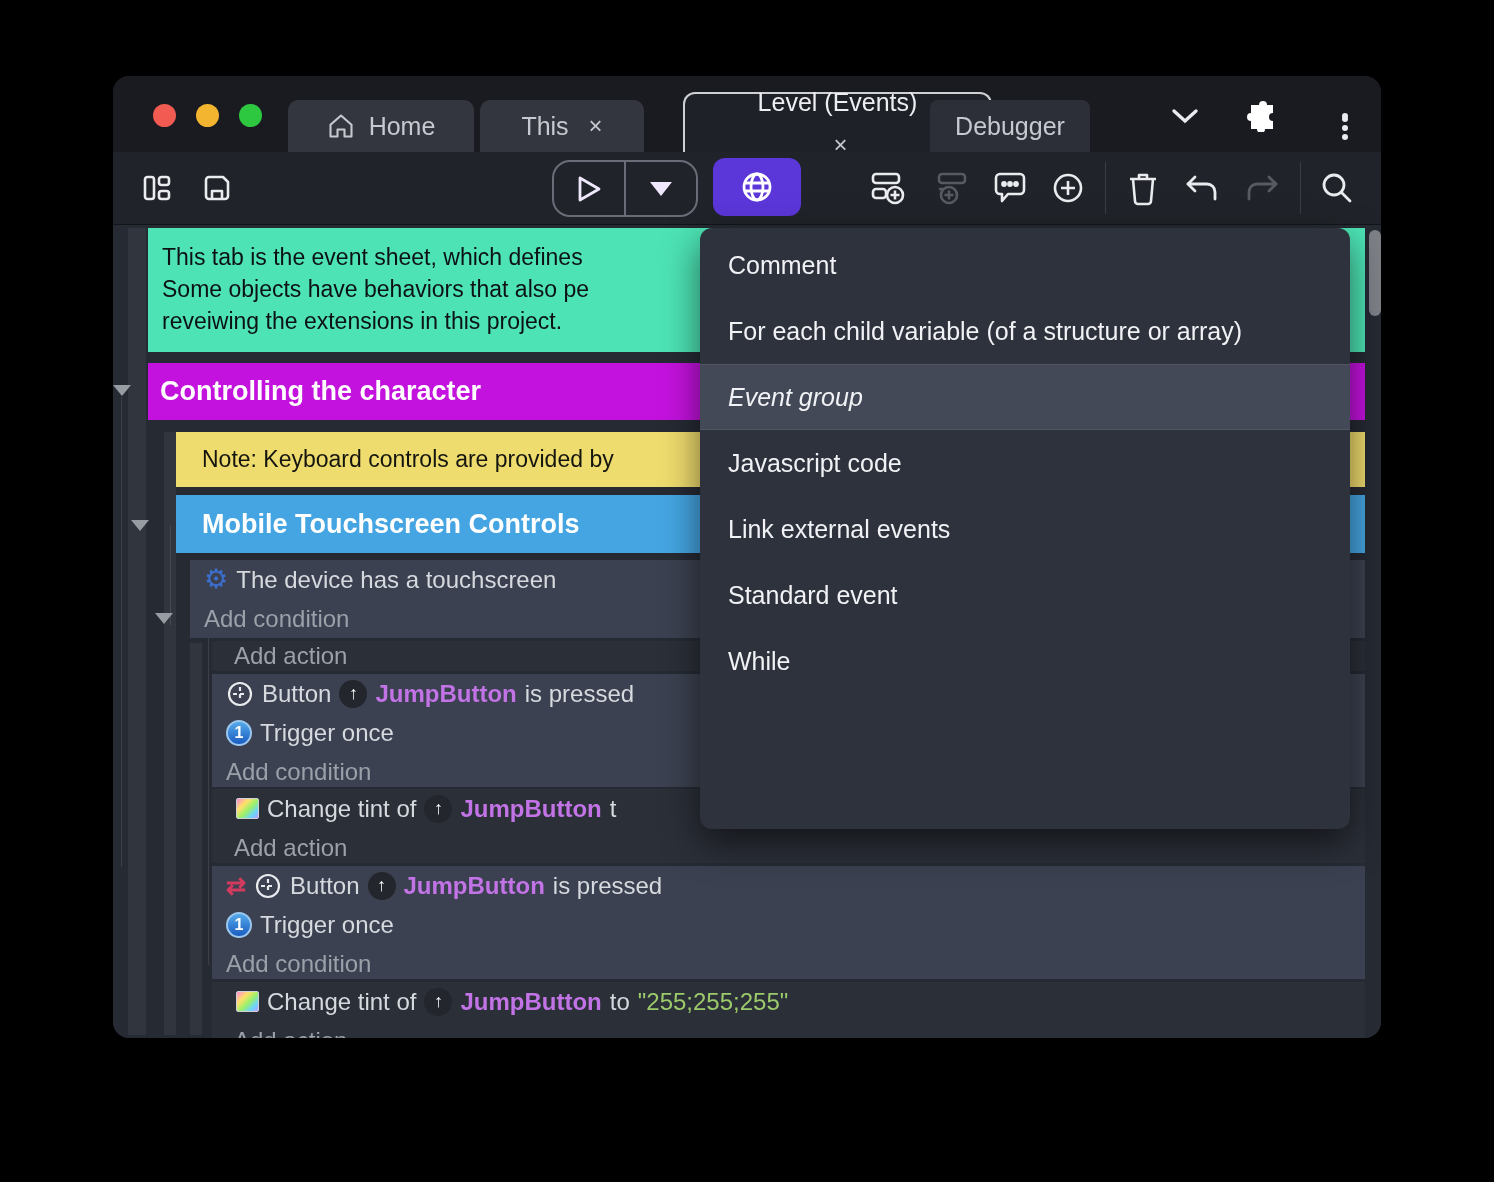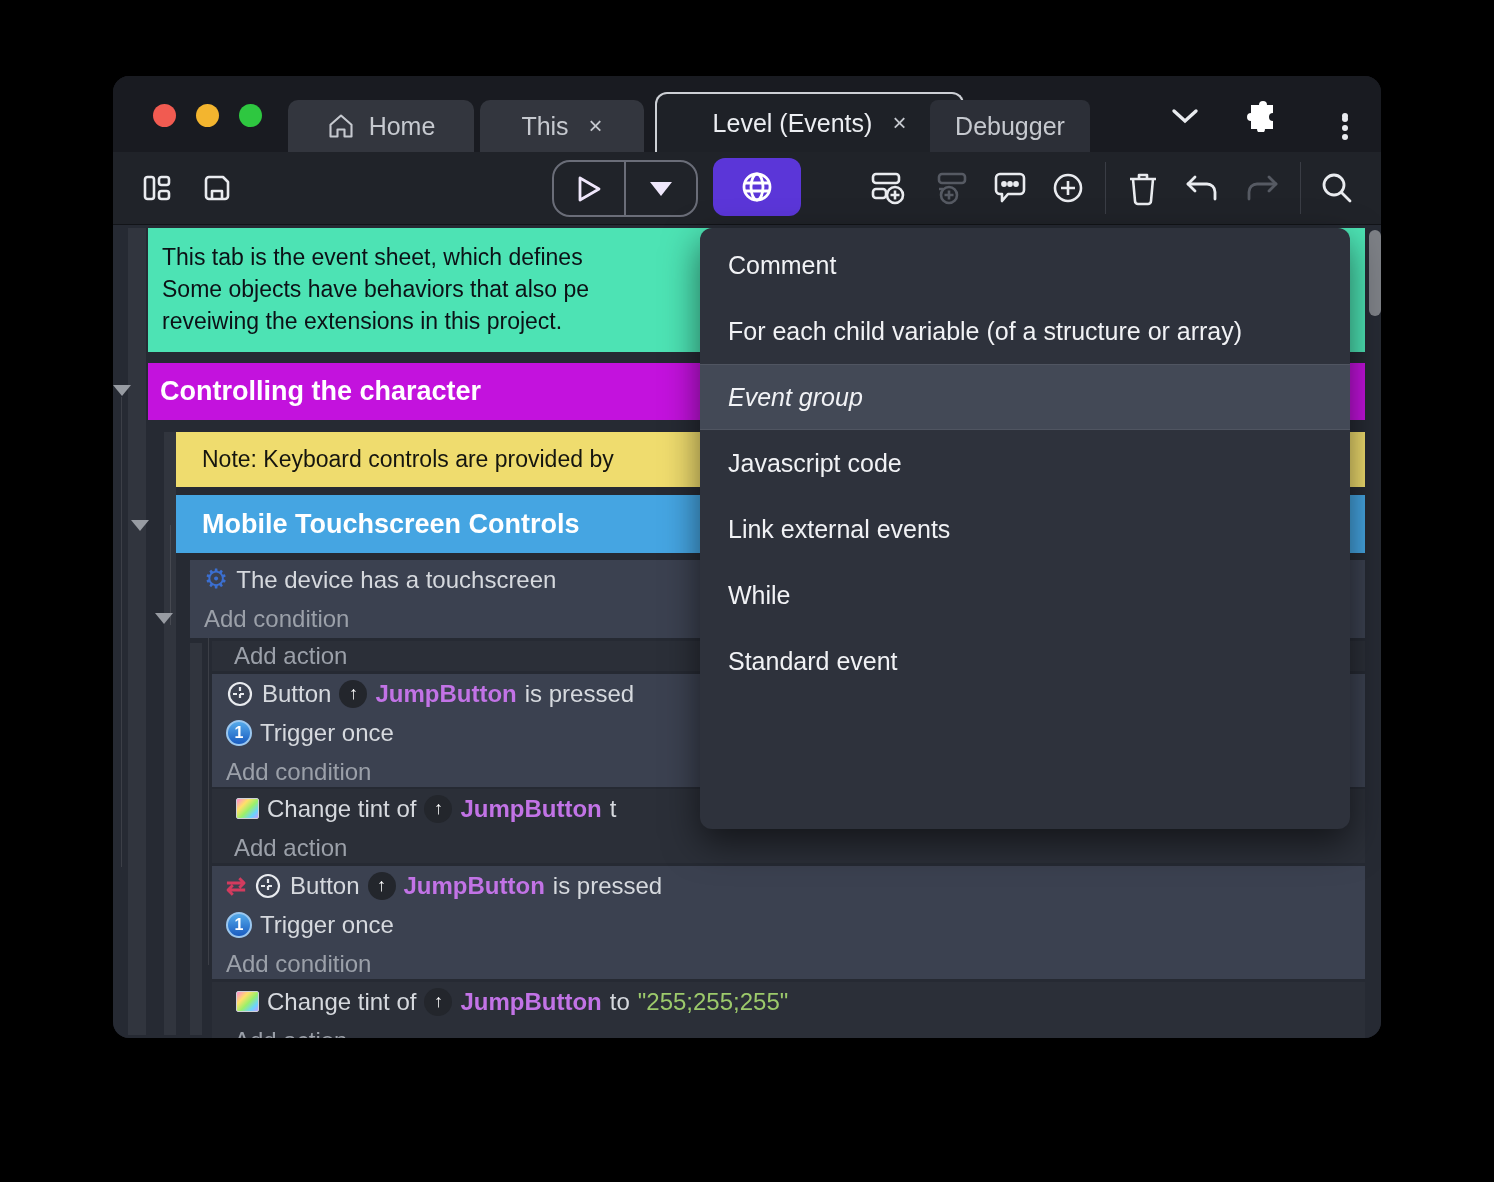--- a/index.html
+++ b/index.html
@@ -15,22 +15,22 @@
   .titlebar { position:absolute; left:0; top:0; width:100%; height:76px; background:#191b21; }
   .lights { position:absolute; left:40px; top:28px; display:flex; gap:20px; }
   .light { width:23px; height:23px; border-radius:50%; }
   .light.red{background:#f15b51;} .light.yellow{background:#f3b52f;} .light.green{background:#2ec740;}
 
   .tab { position:absolute; top:24px; height:52px; background:#33363e; border-radius:10px 10px 0 0;
          display:flex; align-items:center; justify-content:center; gap:14px;
          color:#c6c9cf; font-size:25px; }
   .tab.home { left:175px; width:186px; }
   .tab.level { left:367px; width:164px; }
-  .tab.active { left:542px; width:309px; top:16px; height:60px; background:#1e2127;
-                border:2px solid #cdd0d5; border-bottom:none; color:#eceef2; border-radius:12px 12px 0 0;}
+  .tab.active { left:570px; width:309px; top:16px; height:60px; background:#1e2127;
+                border:2px solid #cdd0d5; border-bottom:none; color:#eceef2; border-radius:12px 12px 0 0;flex-direction:column;}
   .tab.debugger { left:817px; width:160px; background:#2c2f37; border-radius:8px 8px 0 0; }
   .tab .close { font-size:24px; color:#c6c9cf; margin-left:6px; }
 
   .tbicon { position:absolute; top:22px; width:44px; height:36px; display:flex;
             align-items:center; justify-content:center; color:#e9ebef; }
   .kebab span { display:block; width:6px; height:6px; border-radius:50%; background:#e9ebef; margin:3px auto; }
 
   
   .toolbar { position:absolute; left:0; top:76px; width:100%; height:73px; background:#202329;
              border-bottom:1px solid #121418; }
@@ -406,18 +406,18 @@
 
       <div class="scroll-thumb"></div>
     </div>
 
     <div class="menu">
       <div class="menu-item">Comment</div>
       <div class="menu-item">For each child variable (of a structure or array)</div>
       <div class="menu-item hl">Event group</div>
       <div class="menu-item">Javascript code</div>
       <div class="menu-item">Link external events</div>
+      <div class="menu-item">Standard event</div>
       <div class="menu-item">While</div>
-      <div class="menu-item">Standard event</div>
     </div>
 
   </div>
 </div>
 
 </body></html>

